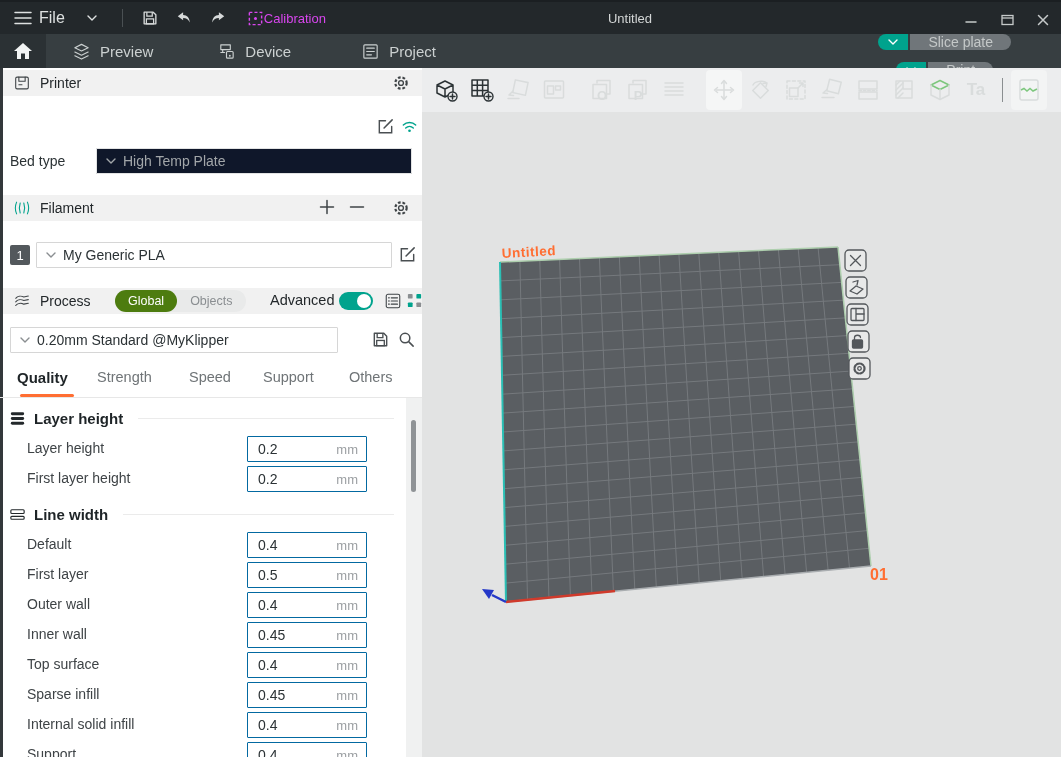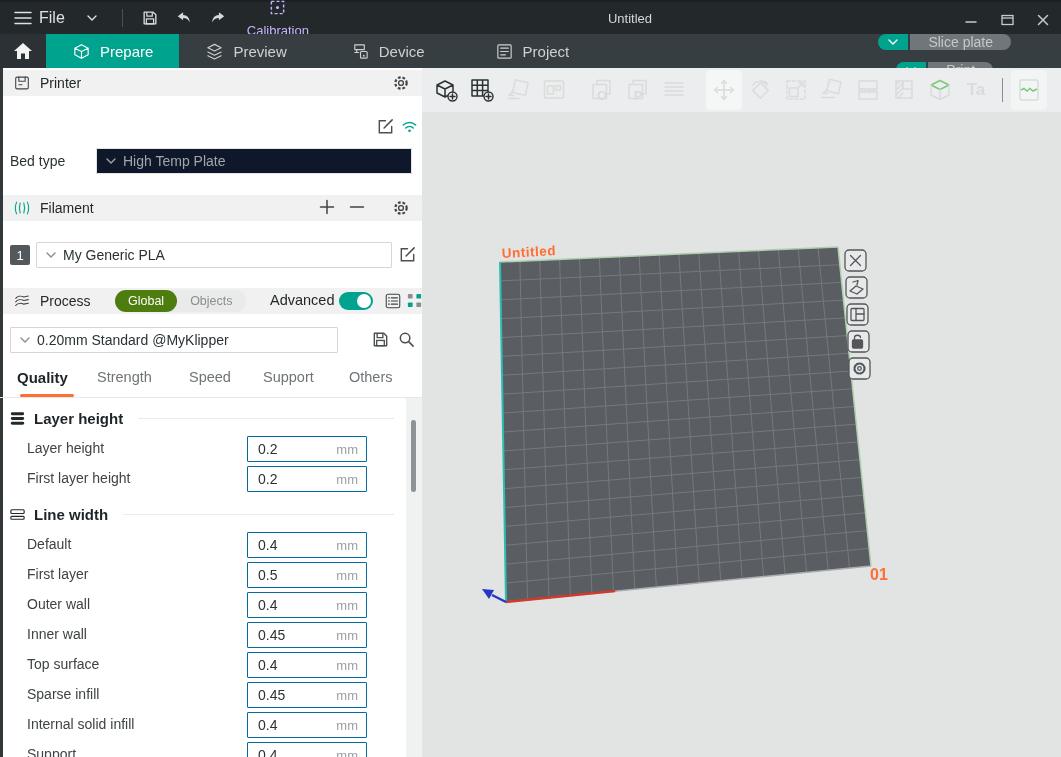--- a/index.html
+++ b/index.html
@@ -8,21 +8,21 @@
   .app{position:absolute;inset:0;}
 
   
   .titlebar{position:absolute;left:0;top:0;width:1061px;height:34px;background:#23282b;
             border-top:2px solid #1b1f22;box-sizing:border-box;display:flex;align-items:center;color:#dee1e1;}
   .tb-left{display:flex;align-items:center;height:100%;}
   .menu-btn{display:flex;align-items:center;gap:7px;padding:0 14px;height:100%;cursor:pointer;}
   .menu-btn span{font-size:16px;}
   .tb-divider{width:1px;height:18px;background:#4a5053;margin:0 10px;}
   .tb-btn{width:34px;height:28px;display:flex;align-items:center;justify-content:center;background:none;border:none;color:#d7dada;padding:0;}
-  .tb-calib{display:flex;align-items:center;gap:7px;background:none;border:none;color:#c4b5fd;font-size:13px;margin-left:12px;padding:0;flex-direction:column;}
+  .tb-calib{display:flex;align-items:center;background:none;border:none;color:#d946ef;font-size:13px;margin-left:12px;padding:0;}
   .tb-title{position:absolute;left:560px;width:140px;text-align:center;font-size:13px;color:#d3d6d6;}
   .tb-controls{position:absolute;right:0;top:2px;height:32px;display:flex;}
   .win-btn{width:36px;height:32px;display:flex;align-items:center;justify-content:center;background:none;border:none;color:#c6caca;padding:0;}
 
   
   .tabbar{position:absolute;left:0;top:34px;width:1061px;height:34px;background:#373e41;display:flex;align-items:stretch;}
   .home-btn{width:46px;display:flex;align-items:center;justify-content:center;background:#2b3134;border:none;padding:0;}
   .mode-tab{display:flex;align-items:center;gap:9px;padding:0 26px;border:none;background:none;
             color:#ccd1d1;font-size:15px;}
   .mode-tab.active{background:#00a38d;color:#fff;}
@@ -178,26 +178,20 @@
           </svg>
       </button>
     </div>
   </div>
 
   <div class="tabbar">
     <button class="home-btn">
       <svg width="20" height="18" viewBox="0 0 20 18">
         <path d="M10 1 L19 9 H16 V17 H12 V11.5 H8 V17 H4 V9 H1 Z" fill="#f2f4f4" stroke="none"></path>
       </svg>
-    </button>
-    <button class="mode-tab active">
-      <svg width="19" height="19" viewBox="0 0 20 20">
-        <path class="ic-thin" d="M3 6.5 L10 3 L17 6.5 L17 13.5 L10 17 L3 13.5 Z M3 6.5 L10 10 L17 6.5 M10 10 L10 17"></path>
-      </svg>
-      <span>Prepare</span>
     </button>
     <button class="mode-tab">
       <svg width="19" height="19" viewBox="0 0 20 20">
         <path class="ic-thin" d="M3 6 L10 9.5 L17 6 L10 2.5 Z M3 10.5 L10 14 L17 10.5 M3 14.5 L10 18 L17 14.5"></path>
       </svg>
       <span>Preview</span>
     </button>
     <button class="mode-tab" style="margin-left:12px">
       <svg width="19" height="19" viewBox="0 0 20 20">
         <path class="ic-thin" d="M4 3 H14 V8 H4 Z M6 8 V11 M4 11 H8"></path>

